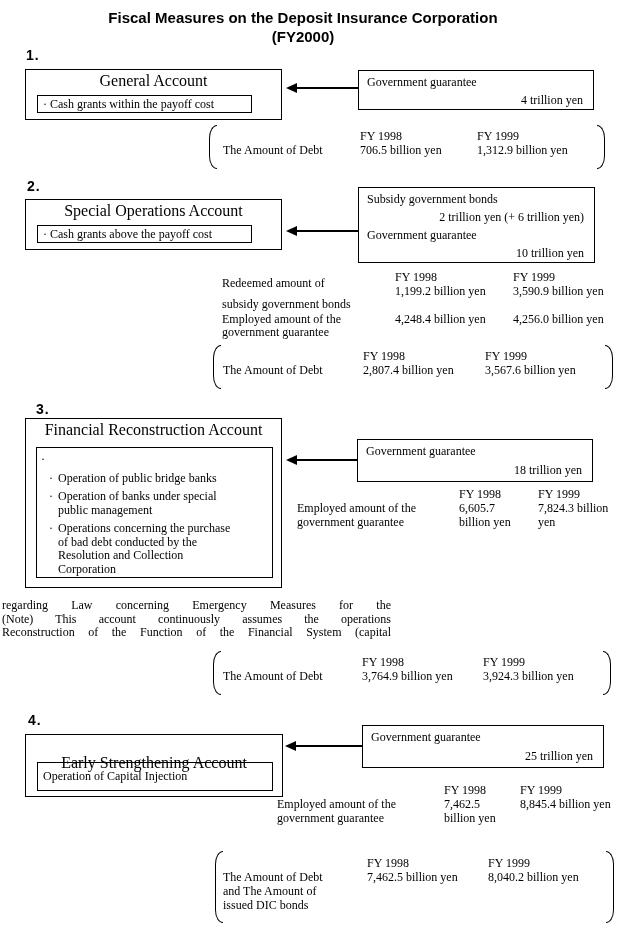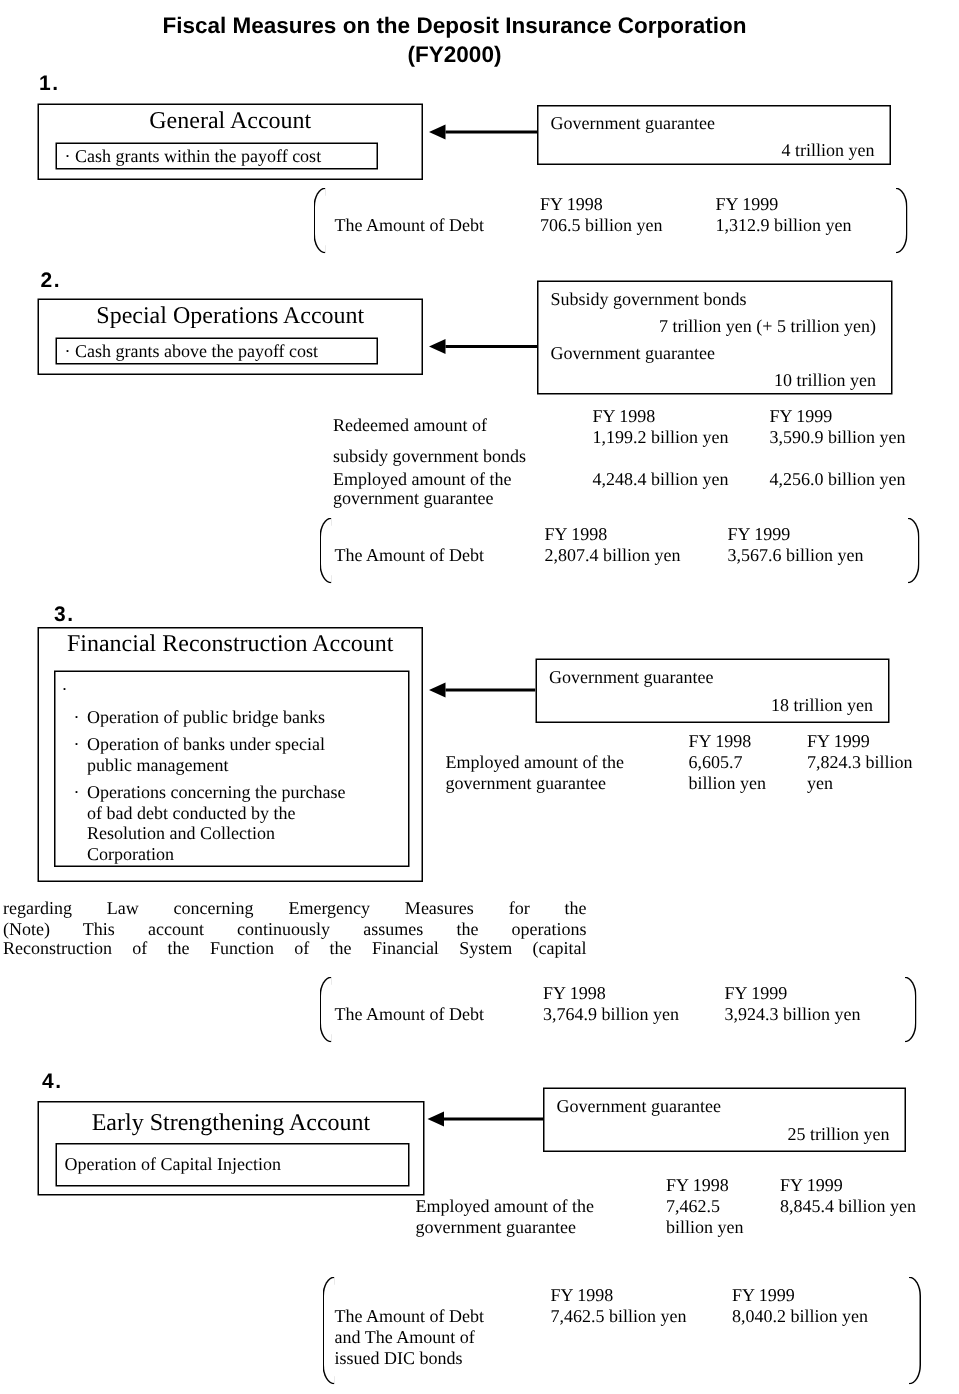--- a/index.html
+++ b/index.html
@@ -100,21 +100,21 @@
         <span class="dot">·</span>
         <span>Cash grants above the payoff cost</span>
       </div>
     </div>
 
     <div class="ahead" style="left:286px;top:226px"></div>
     <div class="ashaft" style="left:297px;top:230px;width:61px"></div>
 
     <div class="box" style="left:358px;top:187px;width:237px;height:76px;padding-top:2px">
       <div class="sl left">Subsidy government bonds</div>
-      <div class="sl right">7 trillion yen (+ 5 trillion yen)</div>
+      <div class="sl right">2 trillion yen (+ 6 trillion yen)</div>
       <div class="sl left">Government guarantee</div>
       <div class="sl right">10 trillion yen</div>
     </div>
 
     <div>
       <div class="t" style="left:395px;top:270px">FY 1998</div>
       <div class="t" style="left:513px;top:270px">FY 1999</div>
 
       <div>
         <div class="t" style="left:222px;top:276px">Redeemed amount of</div>
@@ -206,21 +206,21 @@
       <div class="t" style="left:483px;top:655px">FY 1999</div>
       <div class="t" style="left:362px;top:669px">3,764.9 billion yen</div>
       <div class="t" style="left:483px;top:669px">3,924.3 billion yen</div>
     </div>
   </div>
 
   <div>
     <div class="num" style="left:28px;top:712px">4.</div>
 
     <div class="box" style="left:25px;top:734px;width:258px;height:63px">
-      <div class="btitle" style="margin-top:6px">Early Strengthening Account</div>
+      <div class="btitle" style="margin-top:20px">Early Strengthening Account</div>
       <div class="ibox" style="left:11px;top:27px;width:236px;height:29px">
         <span>Operation of Capital Injection</span>
       </div>
     </div>
 
     <div class="ahead" style="left:285px;top:741px"></div>
     <div class="ashaft" style="left:296px;top:745px;width:66px"></div>
 
     <div class="box" style="left:362px;top:725px;width:242px;height:43px;padding-top:2px">
       <div class="sl left tall">Government guarantee</div>

